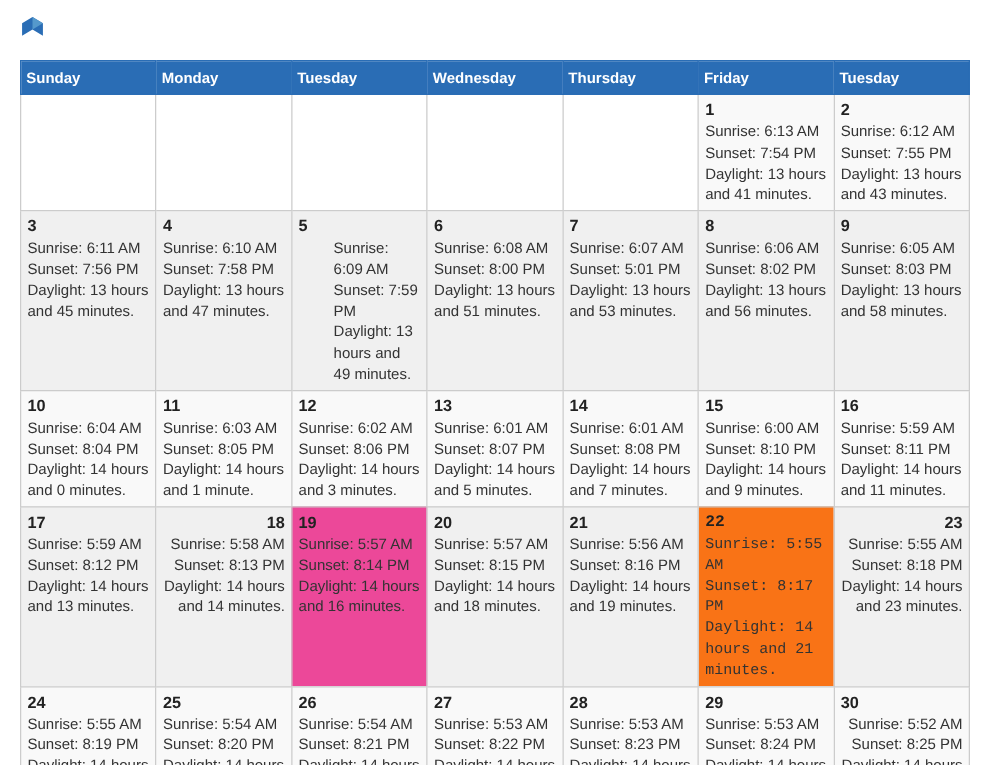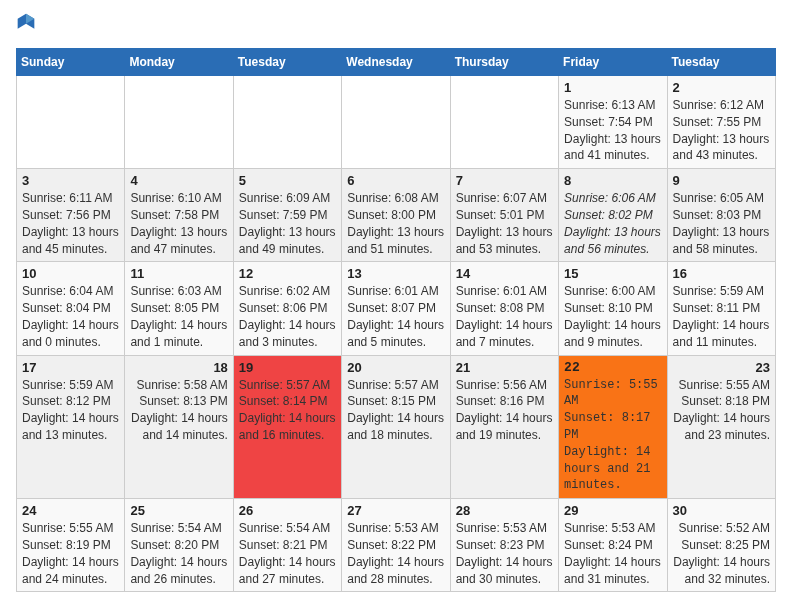--- a/index.html
+++ b/index.html
@@ -147,39 +147,39 @@
 Daylight: 13 hours and 45 minutes.</div>
         </td>
         <td style="background: rgb(240, 240, 240);">
           <span class="day-number">4</span>
           <div class="day-info" style="white-space: pre-line;">Sunrise: 6:10 AM
 Sunset: 7:58 PM
 Daylight: 13 hours and 47 minutes.</div>
         </td>
         <td style="background: rgb(240, 240, 240);">
           <span class="day-number">5</span>
-          <div class="day-info" style="white-space: pre-line;">Sunrise: 6:09 AM
+          <div class="day-info" style="white-space: pre-line; margin-left: 28px;">Sunrise: 6:09 AM
 Sunset: 7:59 PM
 Daylight: 13 hours and 49 minutes.</div>
         </td>
         <td style="background: rgb(240, 240, 240);">
           <span class="day-number">6</span>
           <div class="day-info" style="white-space: pre-line;">Sunrise: 6:08 AM
 Sunset: 8:00 PM
 Daylight: 13 hours and 51 minutes.</div>
         </td>
         <td style="background: rgb(240, 240, 240);">
           <span class="day-number">7</span>
           <div class="day-info" style="white-space: pre-line;">Sunrise: 6:07 AM
 Sunset: 5:01 PM
 Daylight: 13 hours and 53 minutes.</div>
         </td>
         <td style="background: rgb(240, 240, 240);">
           <span class="day-number">8</span>
-          <div class="day-info" style="white-space: pre-line; font-style: italic;">Sunrise: 6:06 AM
+          <div class="day-info" style="white-space: pre-line;">Sunrise: 6:06 AM
 Sunset: 8:02 PM
 Daylight: 13 hours and 56 minutes.</div>
         </td>
         <td style="background: rgb(240, 240, 240);">
           <span class="day-number">9</span>
           <div class="day-info" style="white-space: pre-line;">Sunrise: 6:05 AM
 Sunset: 8:03 PM
 Daylight: 13 hours and 58 minutes.</div>
         </td>
       </tr>
@@ -233,21 +233,21 @@
           <div class="day-info" style="white-space: pre-line;">Sunrise: 5:59 AM
 Sunset: 8:12 PM
 Daylight: 14 hours and 13 minutes.</div>
         </td>
         <td style="background: rgb(240, 240, 240); text-align: right;">
           <span class="day-number">18</span>
           <div class="day-info" style="white-space: pre-line;">Sunrise: 5:58 AM
 Sunset: 8:13 PM
 Daylight: 14 hours and 14 minutes.</div>
         </td>
-        <td style="background: #ef4444;">
+        <td style="background: #ec4899;">
           <span class="day-number">19</span>
           <div class="day-info" style="white-space: pre-line;">Sunrise: 5:57 AM
 Sunset: 8:14 PM
 Daylight: 14 hours and 16 minutes.</div>
         </td>
         <td style="background: rgb(240, 240, 240);">
           <span class="day-number">20</span>
           <div class="day-info" style="white-space: pre-line;">Sunrise: 5:57 AM
 Sunset: 8:15 PM
 Daylight: 14 hours and 18 minutes.</div>

